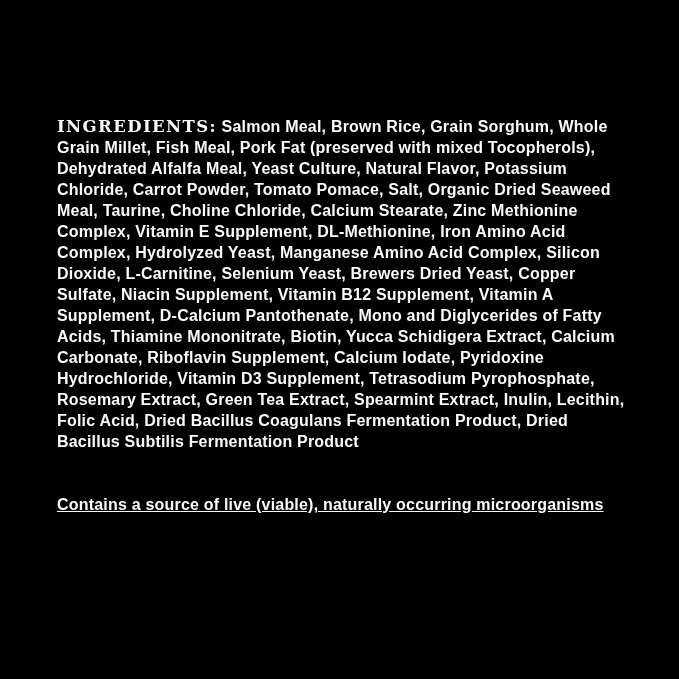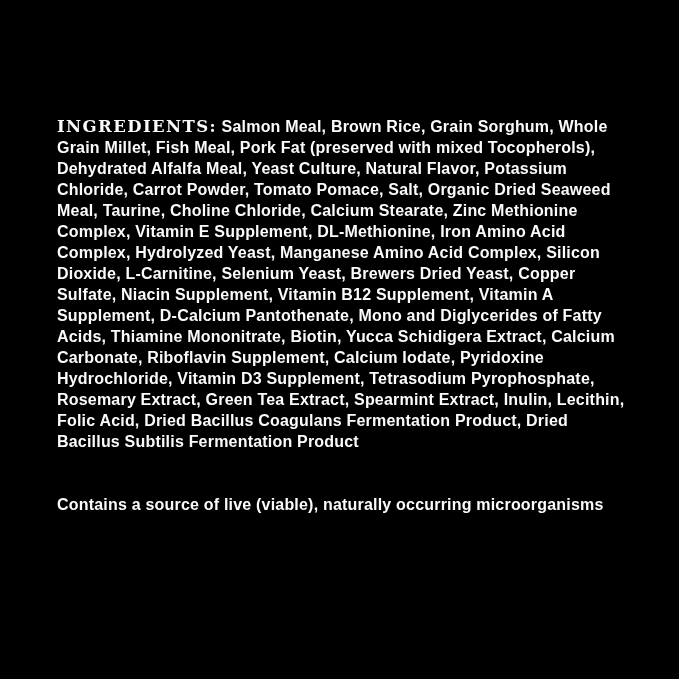--- a/index.html
+++ b/index.html
@@ -47,20 +47,21 @@
   }
 
   .micro-note {
     margin-top: 42px;
     color: #fbfbfb;
     font-size: 16px;
     line-height: 21px;
     font-weight: 700;
     letter-spacing: 0.2px;
     white-space: nowrap;
+    text-decoration: underline;
   }
 </style>
 </head>
 <body>
 
 <div class="label-canvas">
   <div class="text-block">
     <p class="ingredients-paragraph">
       <span class="ingredients-heading">INGREDIENTS:</span>
       <span>Salmon Meal, Brown Rice, Grain Sorghum, Whole Grain Millet, Fish Meal, Pork Fat (preserved with mixed Tocopherols), Dehydrated Alfalfa Meal, Yeast Culture, Natural Flavor, Potassium Chloride, Carrot Powder, Tomato Pomace, Salt, Organic Dried Seaweed Meal, Taurine, Choline Chloride, Calcium Stearate, Zinc Methionine Complex, Vitamin E Supplement, DL-Methionine, Iron Amino Acid Complex, Hydrolyzed Yeast, Manganese Amino Acid Complex, Silicon Dioxide, L-Carnitine, Selenium Yeast, Brewers Dried Yeast, Copper Sulfate, Niacin Supplement, Vitamin B12 Supplement, Vitamin A Supplement, D-Calcium Pantothenate, Mono and Diglycerides of Fatty Acids, Thiamine Mononitrate, Biotin, Yucca Schidigera Extract, Calcium Carbonate, Riboflavin Supplement, Calcium Iodate, Pyridoxine Hydrochloride, Vitamin D3 Supplement, Tetrasodium Pyrophosphate, Rosemary Extract, Green Tea Extract, Spearmint Extract, Inulin, Lecithin, Folic Acid, Dried Bacillus Coagulans Fermentation Product, Dried Bacillus Subtilis Fermentation Product</span>

